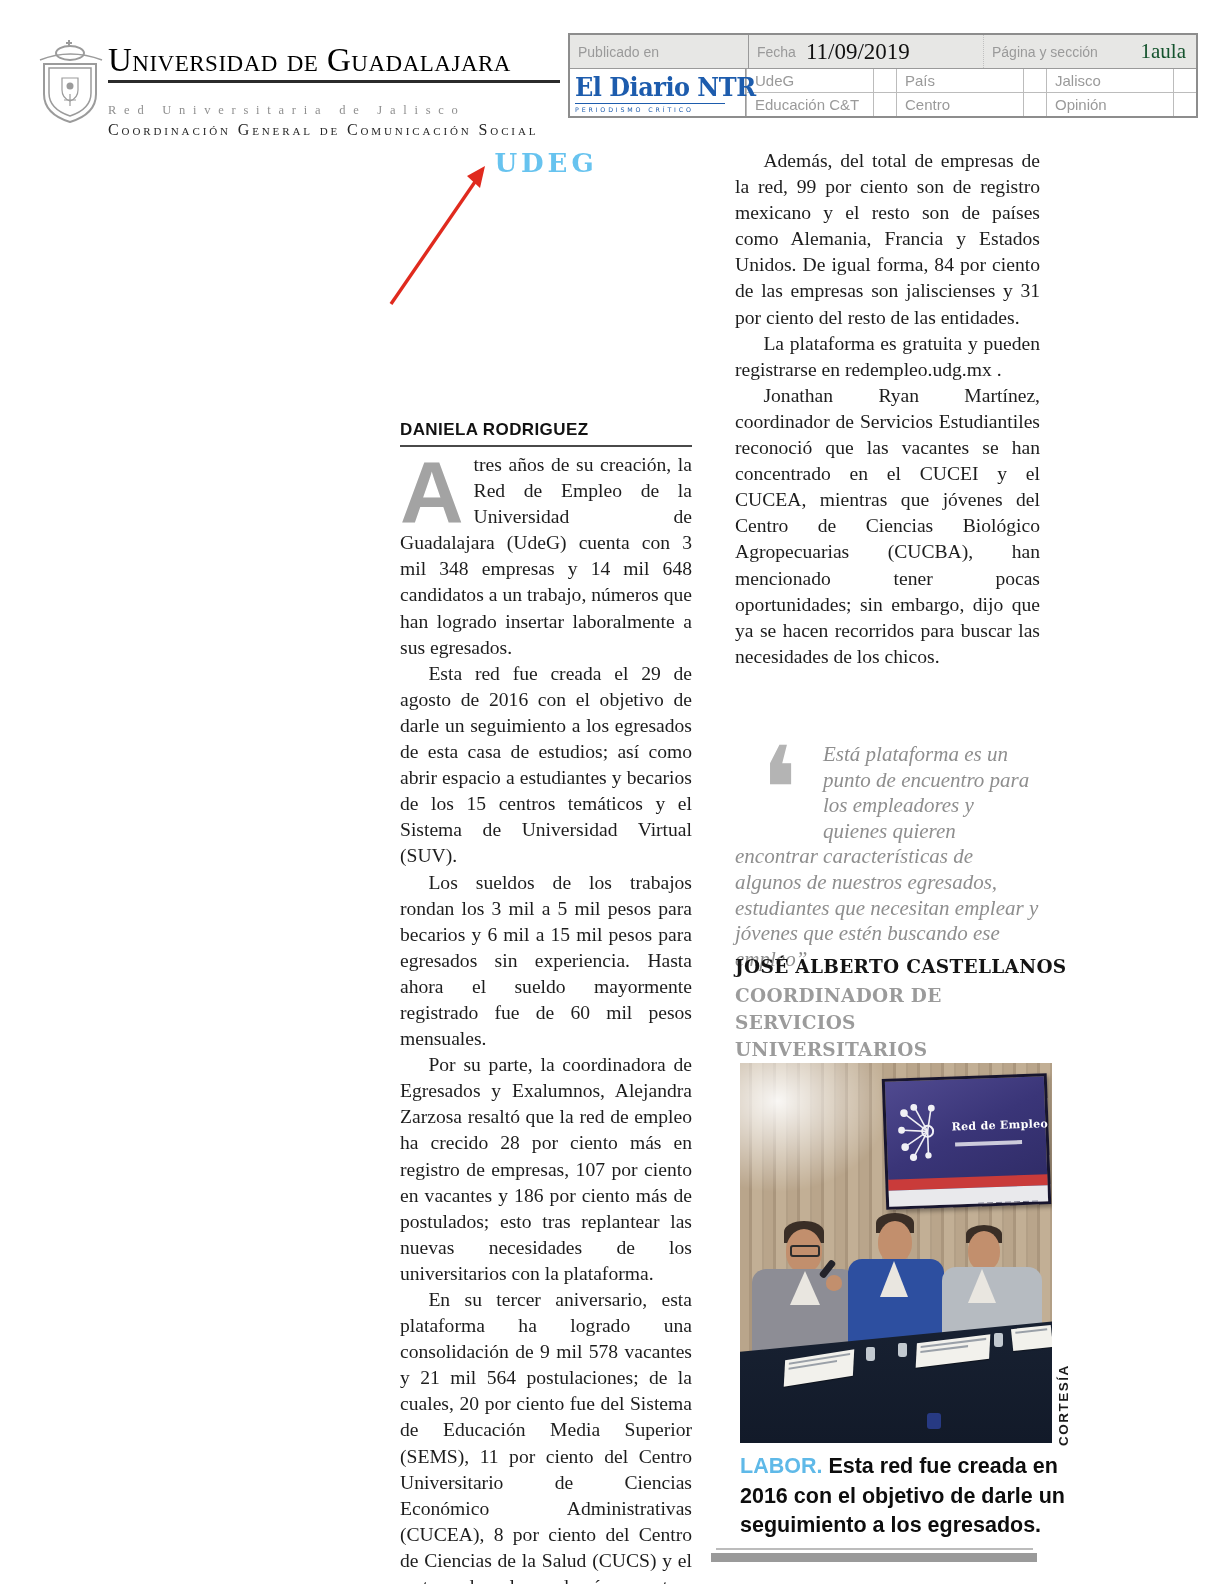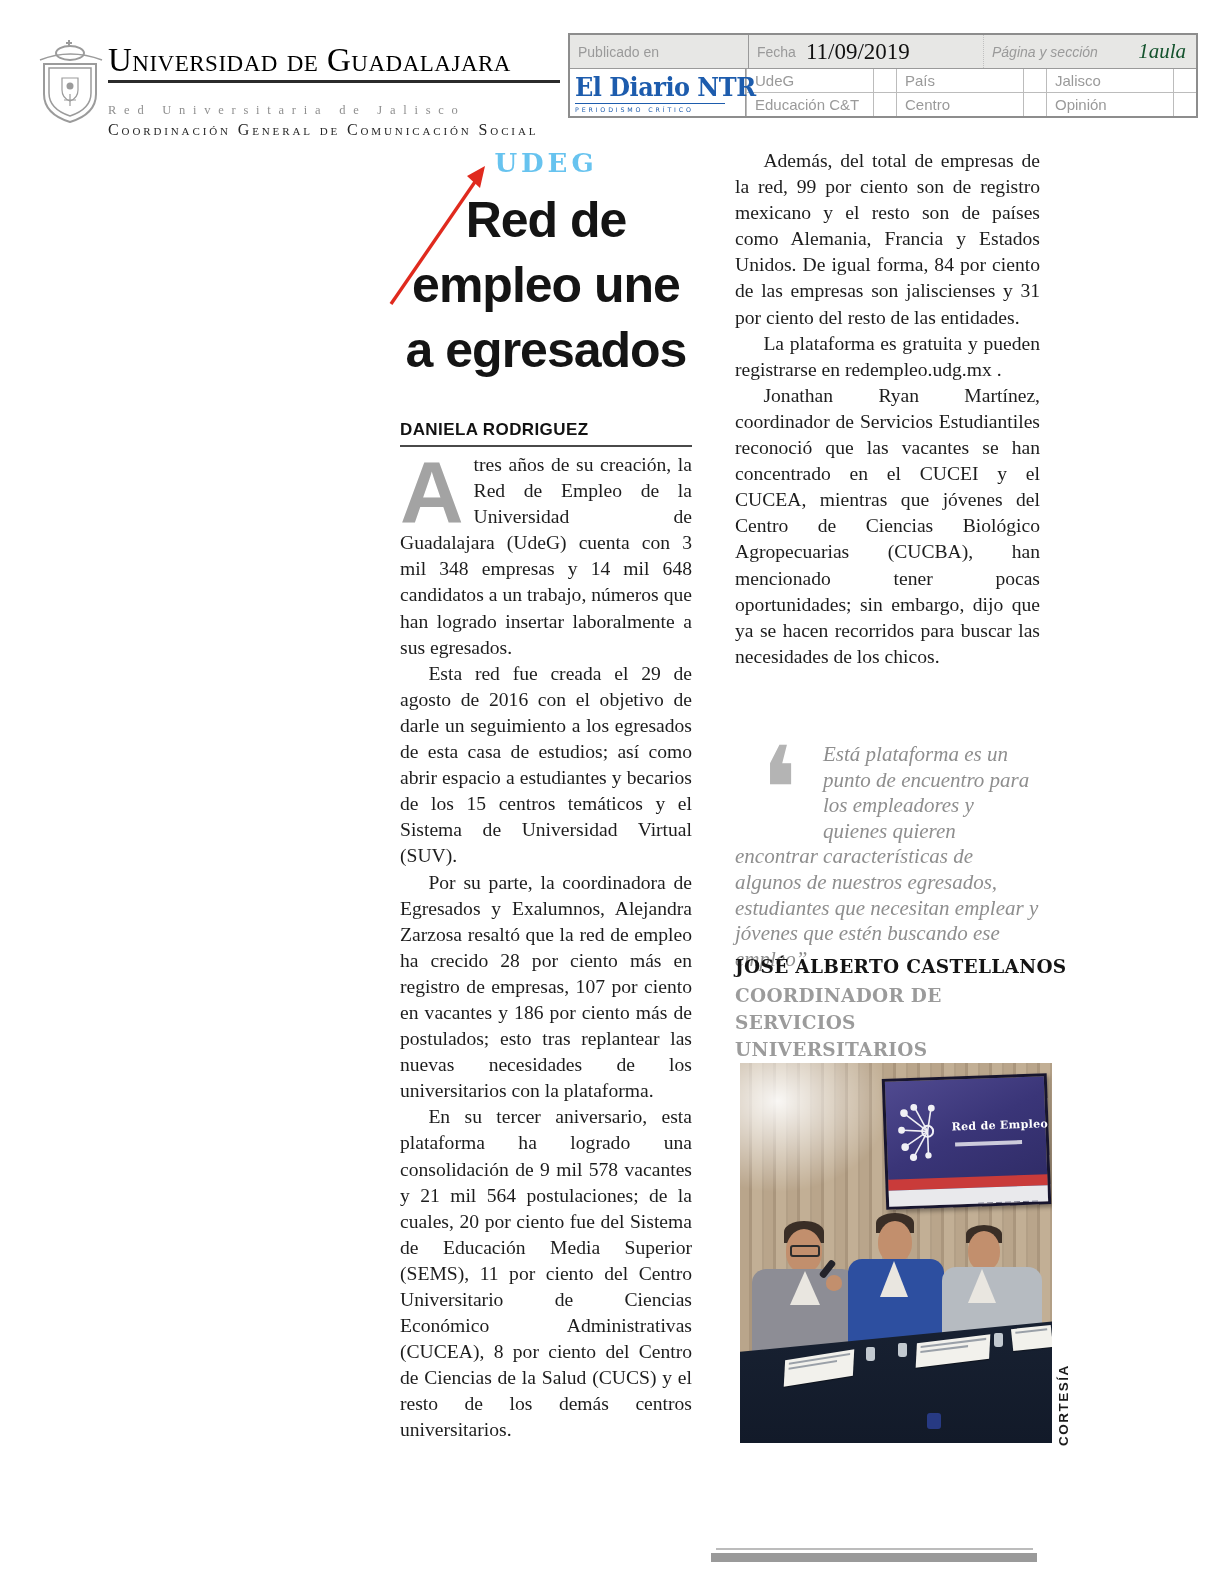--- a/index.html
+++ b/index.html
@@ -17,21 +17,21 @@
   .univ-coord{font-family:"Liberation Serif",serif;font-variant:small-caps;font-size:16px;
               color:#262626;letter-spacing:.18em;margin-top:3px;white-space:nowrap;}
 
   
   .ptable{position:absolute;left:568px;top:33px;width:626px;border:2px solid #8d8d8d;background:#fff;}
   .prow1{display:flex;height:33px;background:#e7e7e5;border-bottom:1px solid #9a9a9a;align-items:stretch;}
   .pcell{display:flex;align-items:center;}
   .plabel{font-family:"Liberation Sans",sans-serif;font-size:14px;color:#9a9a9a;}
   .pc-pub{width:170px;border-right:1px solid #9a9a9a;padding-left:8px;}
   .pc-date{width:226px;border-right:1px dotted #c0c0c0;padding-left:8px;gap:10px;}
-  .pc-page{flex:1;padding:0 10px 0 8px;justify-content:space-between;font-style:italic;}
+  .pc-page{flex:1;padding:0 10px 0 8px;justify-content:space-between;}
   .dateval{font-family:"Liberation Serif",serif;font-size:23px;color:#101010;}
   .pageval{font-family:"Liberation Serif",serif;font-size:21px;color:#14532d;}
   .plower{display:flex;height:47px;}
   .plogo{width:170px;border-right:1px solid #9a9a9a;display:flex;flex-direction:column;
          justify-content:center;padding-left:5px;}
   .ntr-name{font-family:"DejaVu Serif",serif;font-weight:bold;font-size:24px;color:#1d5cad;
             letter-spacing:-.5px;transform:scaleY(1.08);transform-origin:left center;white-space:nowrap;}
   .ntr-tag{font-family:"DejaVu Sans",sans-serif;font-size:6.3px;color:#1d5cad;letter-spacing:.45em;
            margin-top:2px;border-top:1.5px solid #1d5cad;padding-top:1.5px;width:150px;white-space:nowrap;}
   .pcats{flex:1;display:grid;grid-template-columns:1fr 23px 1fr 23px 1fr 23px;grid-template-rows:1fr 1fr;}
@@ -171,31 +171,27 @@
         <div class="boxcell rowlast"></div>
       </div>
     </div>
   </div>
 
   <div class="kicker">UDEG</div>
   <svg class="arrow-svg" viewBox="0 0 118 150">
     <line x1="10" y1="144" x2="98" y2="16" stroke="#e02a1e" stroke-width="3.4"></line>
     <polygon points="104,6 86,16 99,28" fill="#e02a1e"></polygon>
   </svg>
-  <div class="title">
-    <span style="display:block">Red de</span>
-    <span style="display:block">empleo une</span>
-    <span style="display:block">a egresados</span>
-  </div>
   <div class="byline">DANIELA RODRIGUEZ</div>
   <div class="byline-rule"></div>
 
   <div class="bodycol col1">
     <p class="first"><span class="dropcap">A</span><span>tres años de su creación, la Red de Empleo de la Universidad de Guadalajara (UdeG) cuenta con 3 mil 348 empresas y 14 mil 648 candidatos a un trabajo, números que han logrado insertar laboralmente a sus egresados.</span></p>
     <p>Esta red fue creada el 29 de agosto de 2016 con el objetivo de darle un seguimiento a los egresados de esta casa de estudios; así como abrir espacio a estudiantes y becarios de los 15 centros temáticos y el Sistema de Universidad Virtual (SUV).</p>
+    <p>Los sueldos de los trabajos rondan los 3 mil a 5 mil pesos para becarios y 6 mil a 15 mil pesos para egresados sin experiencia. Hasta ahora el sueldo mayormente registrado fue de 60 mil pesos mensuales.</p>
     <p>Por su parte, la coordinadora de Egresados y Exalumnos, Alejandra Zarzosa resaltó que la red de empleo ha crecido 28 por ciento más en registro de empresas, 107 por ciento en vacantes y 186 por ciento más de postulados; esto tras replantear las nuevas necesidades de los universitarios con la plataforma.</p>
     <p>En su tercer aniversario, esta plataforma ha logrado una consolidación de 9 mil 578 vacantes y 21 mil 564 postulaciones; de la cuales, 20 por ciento fue del Sistema de Educación Media Superior (SEMS), 11 por ciento del Centro Universitario de Ciencias Económico Administrativas (CUCEA), 8 por ciento del Centro de Ciencias de la Salud (CUCS) y el resto de los demás centros universitarios.</p>
   </div>
 
   <div class="bodycol col2">
     <p>Además, del total de empresas de la red, 99 por ciento son de registro mexicano y el resto son de países como Alemania, Francia y Estados Unidos. De igual forma, 84 por ciento de las empresas son jaliscienses y 31 por ciento del resto de las entidades.</p>
     <p>La plataforma es gratuita y pueden registrarse en redempleo.udg.mx .</p>
     <p>Jonathan Ryan Martínez, coordinador de Servicios Estudiantiles reconoció que las vacantes se han concentrado en el CUCEI y el CUCEA, mientras que jóvenes del Centro de Ciencias Biológico Agropecuarias (CUCBA), han mencionado tener pocas oportunidades; sin embargo, dijo que ya se hacen recorridos para buscar las necesidades de los chicos.</p>
   </div>
 
@@ -274,17 +270,18 @@
     <div class="plate" style="left:272px;top:264px;width:40px;height:22px;transform:rotate(-6deg);">
       <i></i>
       </div>
     <div class="glass" style="left:126px;top:284px;"></div>
     <div class="glass" style="left:158px;top:280px;"></div>
     <div class="glass" style="left:254px;top:270px;"></div>
     <div class="front-logo"></div>
   </div>
   <div class="credit">CORTESÍA</div>
 
+  <div class="caption"><span class="lab">LABOR.</span><span> Esta red fue creada en 2016 con el objetivo de darle un seguimiento a los egresados.</span></div>
 
   <div class="foot-thin"></div>
   <div class="foot-thick"></div>
 
 </div>
 
 </body></html>

